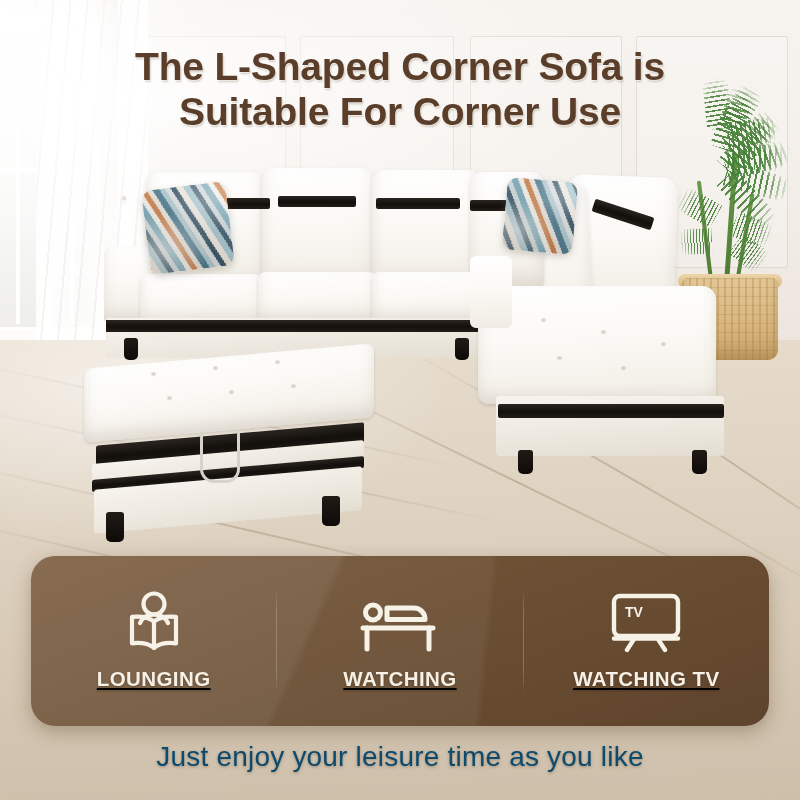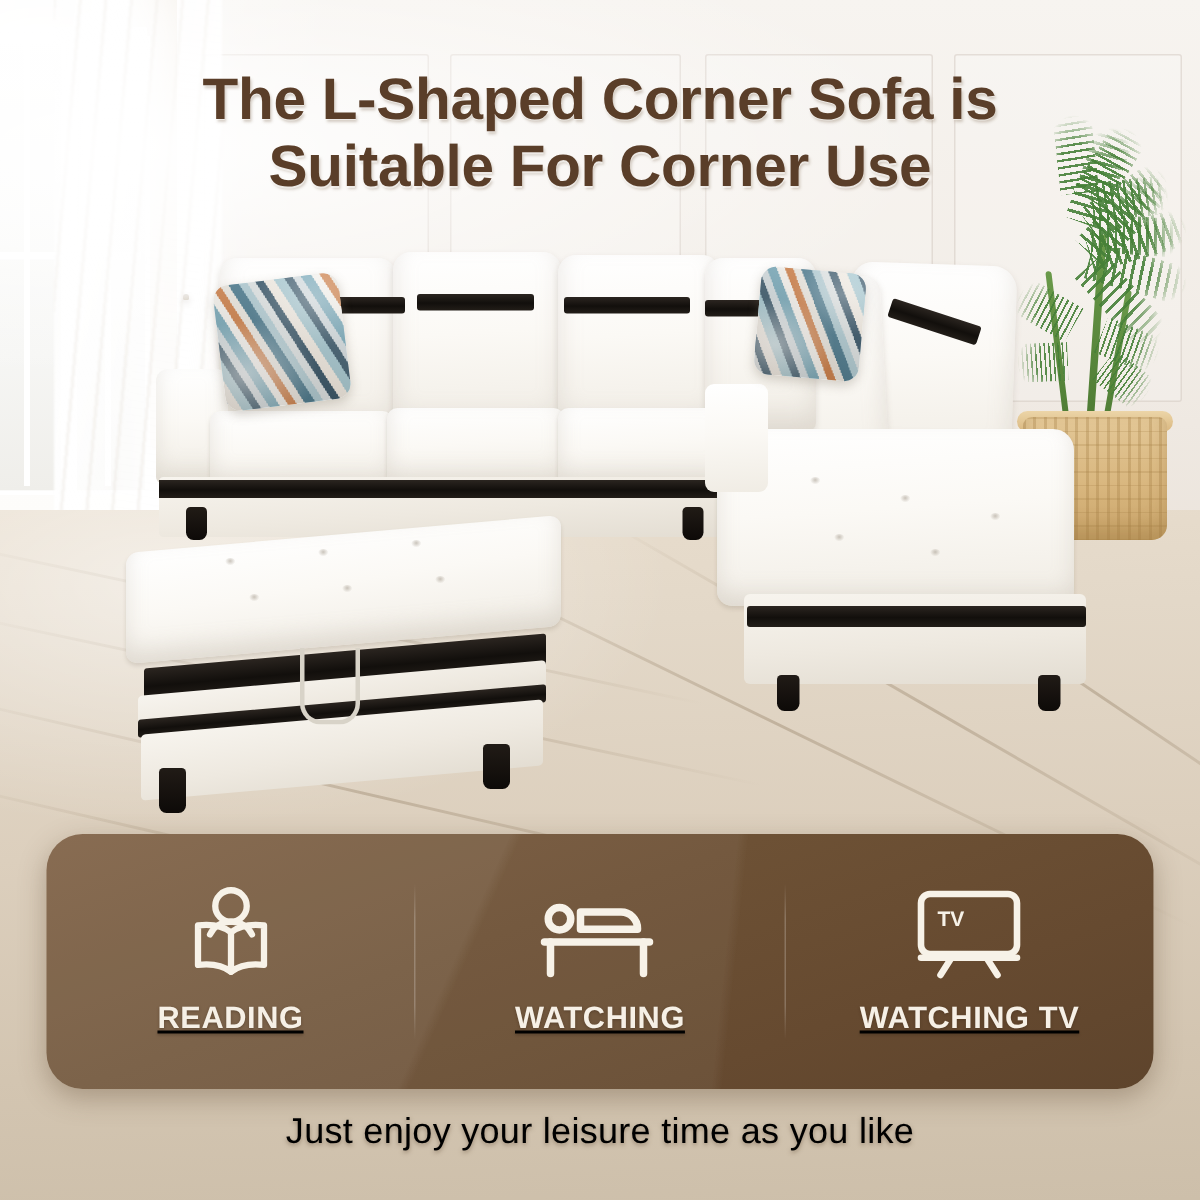--- a/index.html
+++ b/index.html
@@ -196,21 +196,21 @@
   }
   .divider{
     width:1px;height:104px;align-self:center;position:relative;z-index:2;
     background:linear-gradient(180deg,rgba(255,255,255,0),rgba(255,255,255,.22) 22%,
       rgba(255,255,255,.22) 78%,rgba(255,255,255,0));
   }
 
   
   .tagline{
     position:absolute;left:0;top:741px;width:800px;text-align:center;
-    color:#000000;font-size:24px;letter-spacing:.2px;
+    color:#0c4a6e;font-size:28px;letter-spacing:.2px;
     text-shadow:0 1px 3px rgba(110,88,66,.55);
   }
 </style>
 </head>
 <body>
 
 <div id="scene">
 
   <div class="wall"></div>
   <div class="wall-panel" style="left:470px;top:36px;width:150px;height:230px;"></div>
@@ -343,21 +343,21 @@
 
     <div class="feature">
       <div class="icon">
         <svg width="72" height="62" viewBox="0 0 72 62" fill="none" stroke="#f7f2e8" stroke-width="4.2" stroke-linejoin="round" stroke-linecap="round">
           <circle cx="36" cy="13" r="10.5"></circle>
           <path d="M22 32c2.5-5.2 7.6-8.6 14-8.6S47.5 26.8 50 32"></path>
           <path d="M36 30.5c-5.5-4.3-13.5-5.6-22-4.6v26.4c8.5-1 16.5.3 22 4.6 5.5-4.3 13.5-5.6 22-4.6V25.9c-8.5-1-16.5.3-22 4.6z"></path>
           <path d="M36 30.5v26.4"></path>
         </svg>
       </div>
-      <div class="flabel">READING</div>
+      <div class="flabel">LOUNGING</div>
     </div>
 
     <div class="divider"></div>
 
     <div class="feature">
       <div class="icon">
         <svg width="80" height="56" viewBox="0 0 80 56" fill="none" stroke="#f7f2e8" stroke-width="5" stroke-linejoin="round" stroke-linecap="round">
           <circle cx="13" cy="15.5" r="7.5"></circle>
           <path d="M27 22.5V11h27c6.1 0 11 4.9 11 11v.5H27z"></path>
           <path d="M3 31h70"></path>

